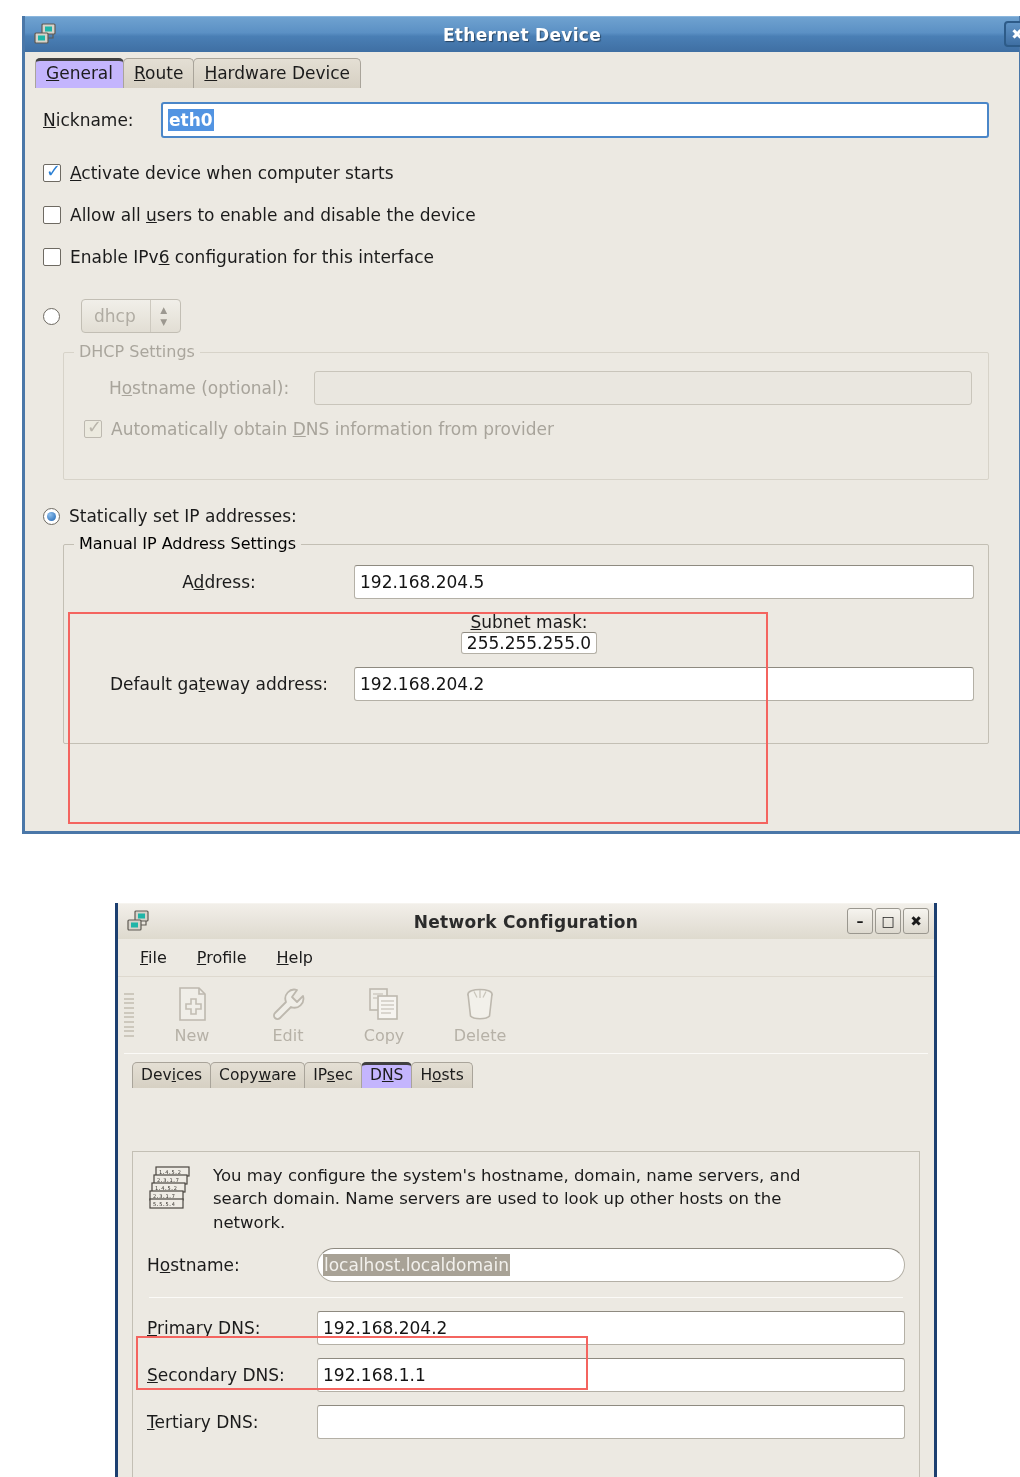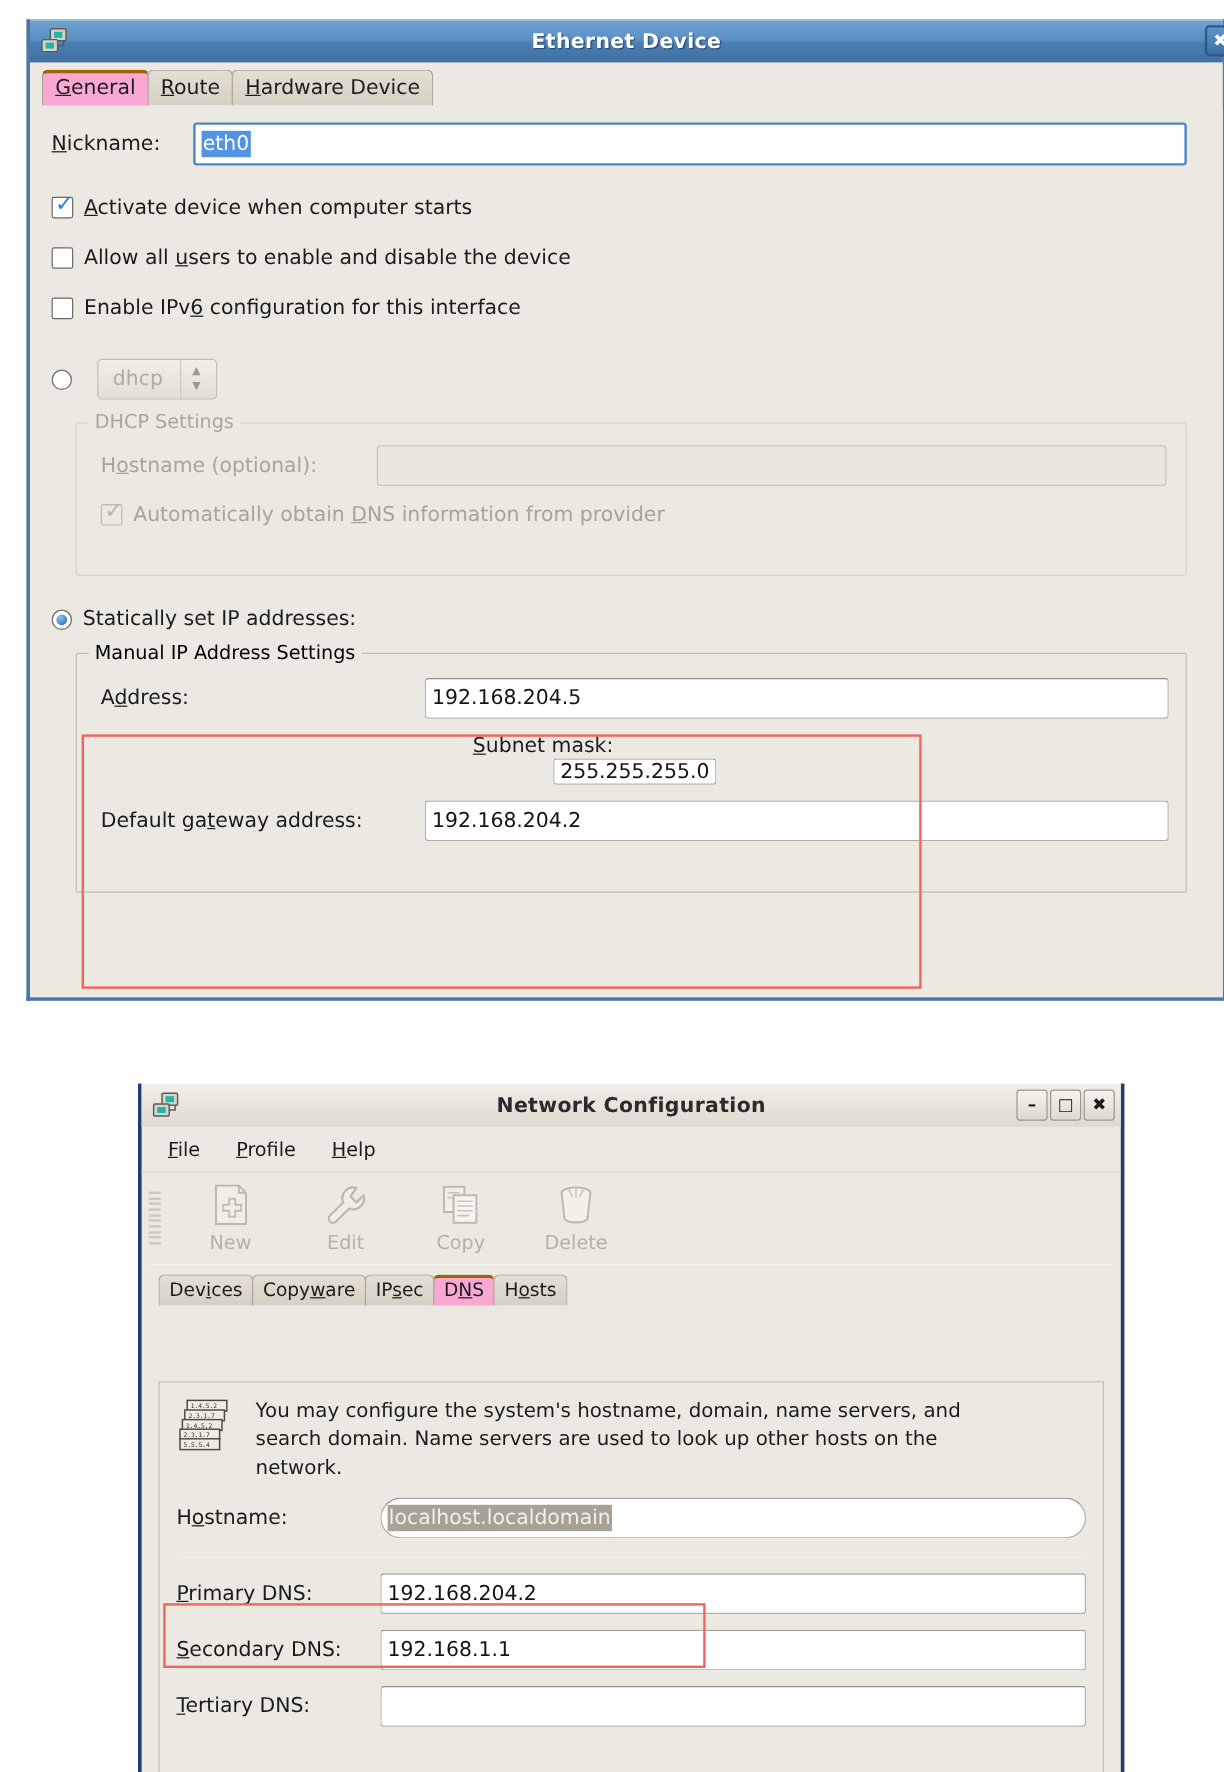--- a/index.html
+++ b/index.html
@@ -57,22 +57,22 @@
   .tabstrip { display: flex; align-items: flex-end; padding-left: 10px; height: 36px; }
   .tab {
     border: 1px solid #a9a49a; border-bottom: none;
     border-radius: 5px 5px 0 0;
     padding: 4px 10px 5px 10px;
     font-size: 17px; color: #1c1c1c;
     background: linear-gradient(to bottom, #e4dfd4, #d6d0c3);
     margin-right: -1px; position: relative;
   }
   .tab.active {
-    background: #f9a8d4;
-    border-top: 3px solid #a16207;
+    background: #c4b5fd;
+    border-top: 3px solid #404040;
     padding-top: 2px;
     z-index: 2;
   }
   .tab.small { font-size: 15.5px; padding: 3px 8px 4px 8px; }
   .tab.small.active { padding-top: 1px; }
 
   .tabpage { background: #ece9e2; }
 
   u.mn { text-decoration: underline; }
 
@@ -113,21 +113,21 @@
     width: 17px; height: 17px; border-radius: 50%;
     border: 1px solid #6e6a62; background: #fff;
     margin-right: 9px; flex: none; position: relative;
   }
   .radio .dot {
     position: absolute; left: 3px; top: 3px; width: 9px; height: 9px;
     border-radius: 50%;
     background: radial-gradient(circle at 35% 30%, #8fc0ee 0%, #3f7fc4 70%, #2a5f9e 100%);
   }
 
-  .frame { border: 1px solid #c3bfb4; border-radius: 2px; position: relative; }
+  .frame { border: 1px solid #c3bfb4; border-radius: 2px; position: relative; text-align: center; }
   .frame > .frame-title {
     position: absolute; top: -11px; left: 10px;
     background: #ece9e2; padding: 0 5px;
     font-size: 16px; color: #000000;
   }
   .frame.dim { border-color: #d7d3c9; }
   .frame.dim > .frame-title { color: #aaa69d; }
 
   .combo {
     height: 34px; border: 1px solid #c2beb4; border-radius: 4px;
@@ -191,21 +191,21 @@
         <u class="mn">H</u><span>ardware Device</span>
       </div>
     </div>
 
     <div class="tabpage" style="position:absolute; left:0; top:72px; right:0; bottom:0; padding:14px 30px 0 18px;">
 
       <div class="row" style="margin-bottom:14px;">
         <div class="lbl" style="width:118px;">
           <u class="mn">N</u><span>ickname:</span>
         </div>
-        <div class="entry focused" style="flex:1; height:36px;">
+        <div class="entry focused" style="flex:1; height:36px;font-weight:bold;">
           <span class="sel-blue">eth0</span>
         </div>
       </div>
 
       <div class="row" style="height:42px;">
         <div class="chk">
             <span class="tick">✓</span>
           </div>
         <div class="lbl">
           <u class="mn">A</u><span>ctivate device when computer starts</span>

